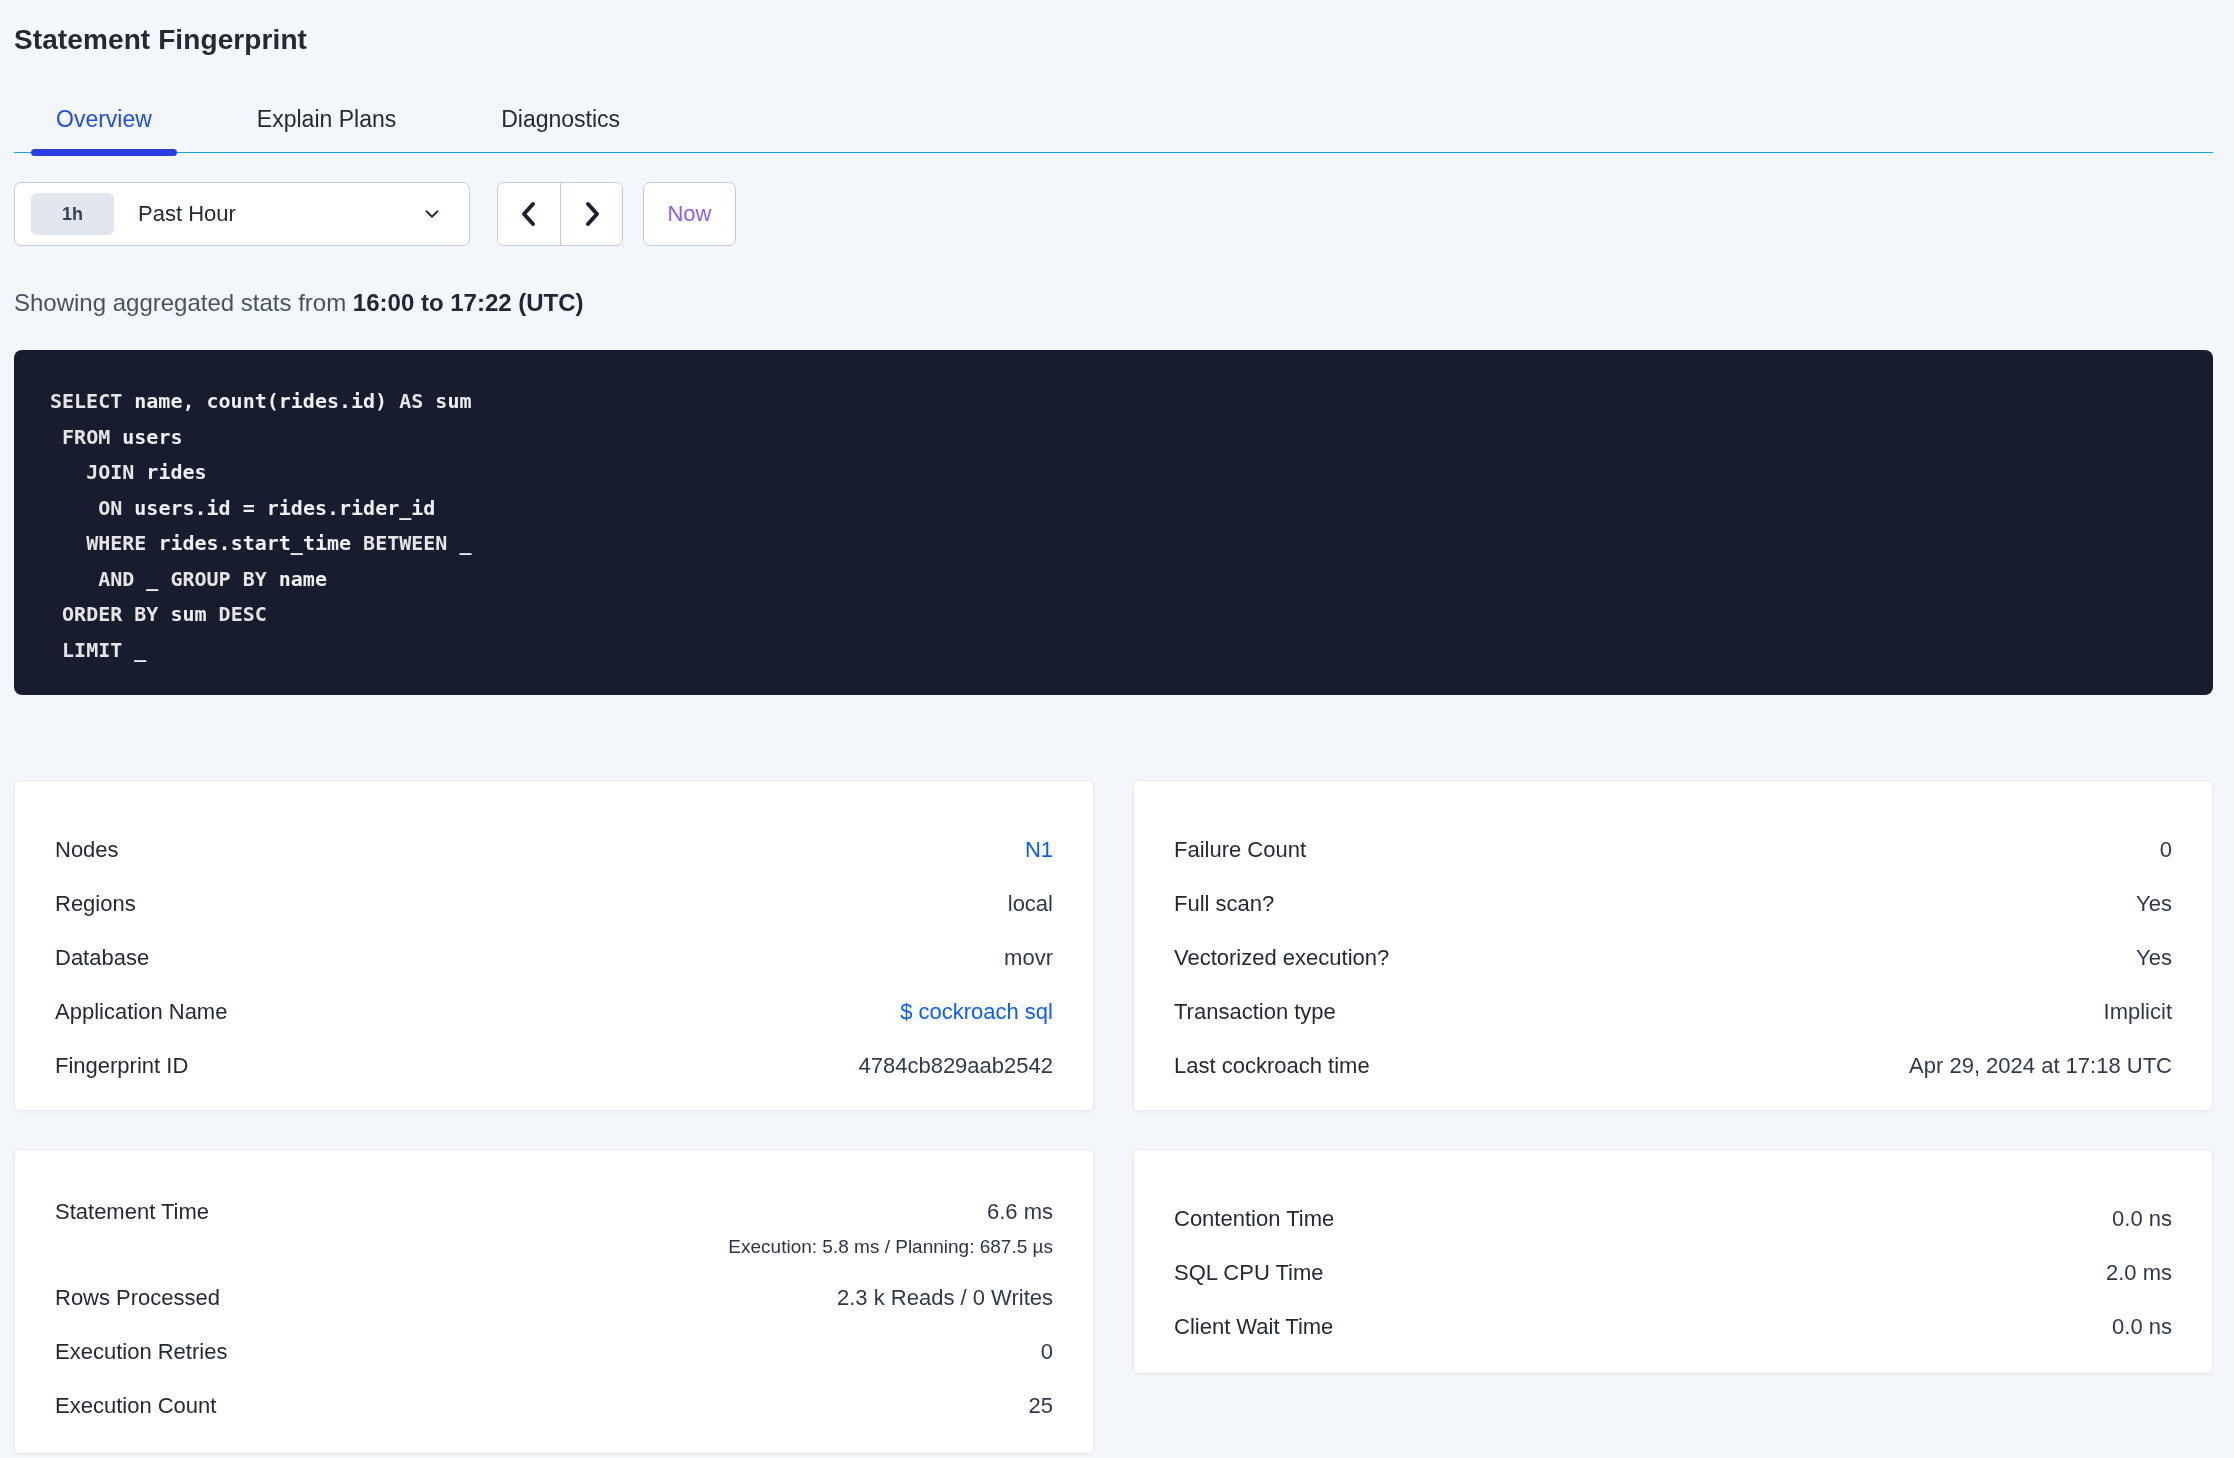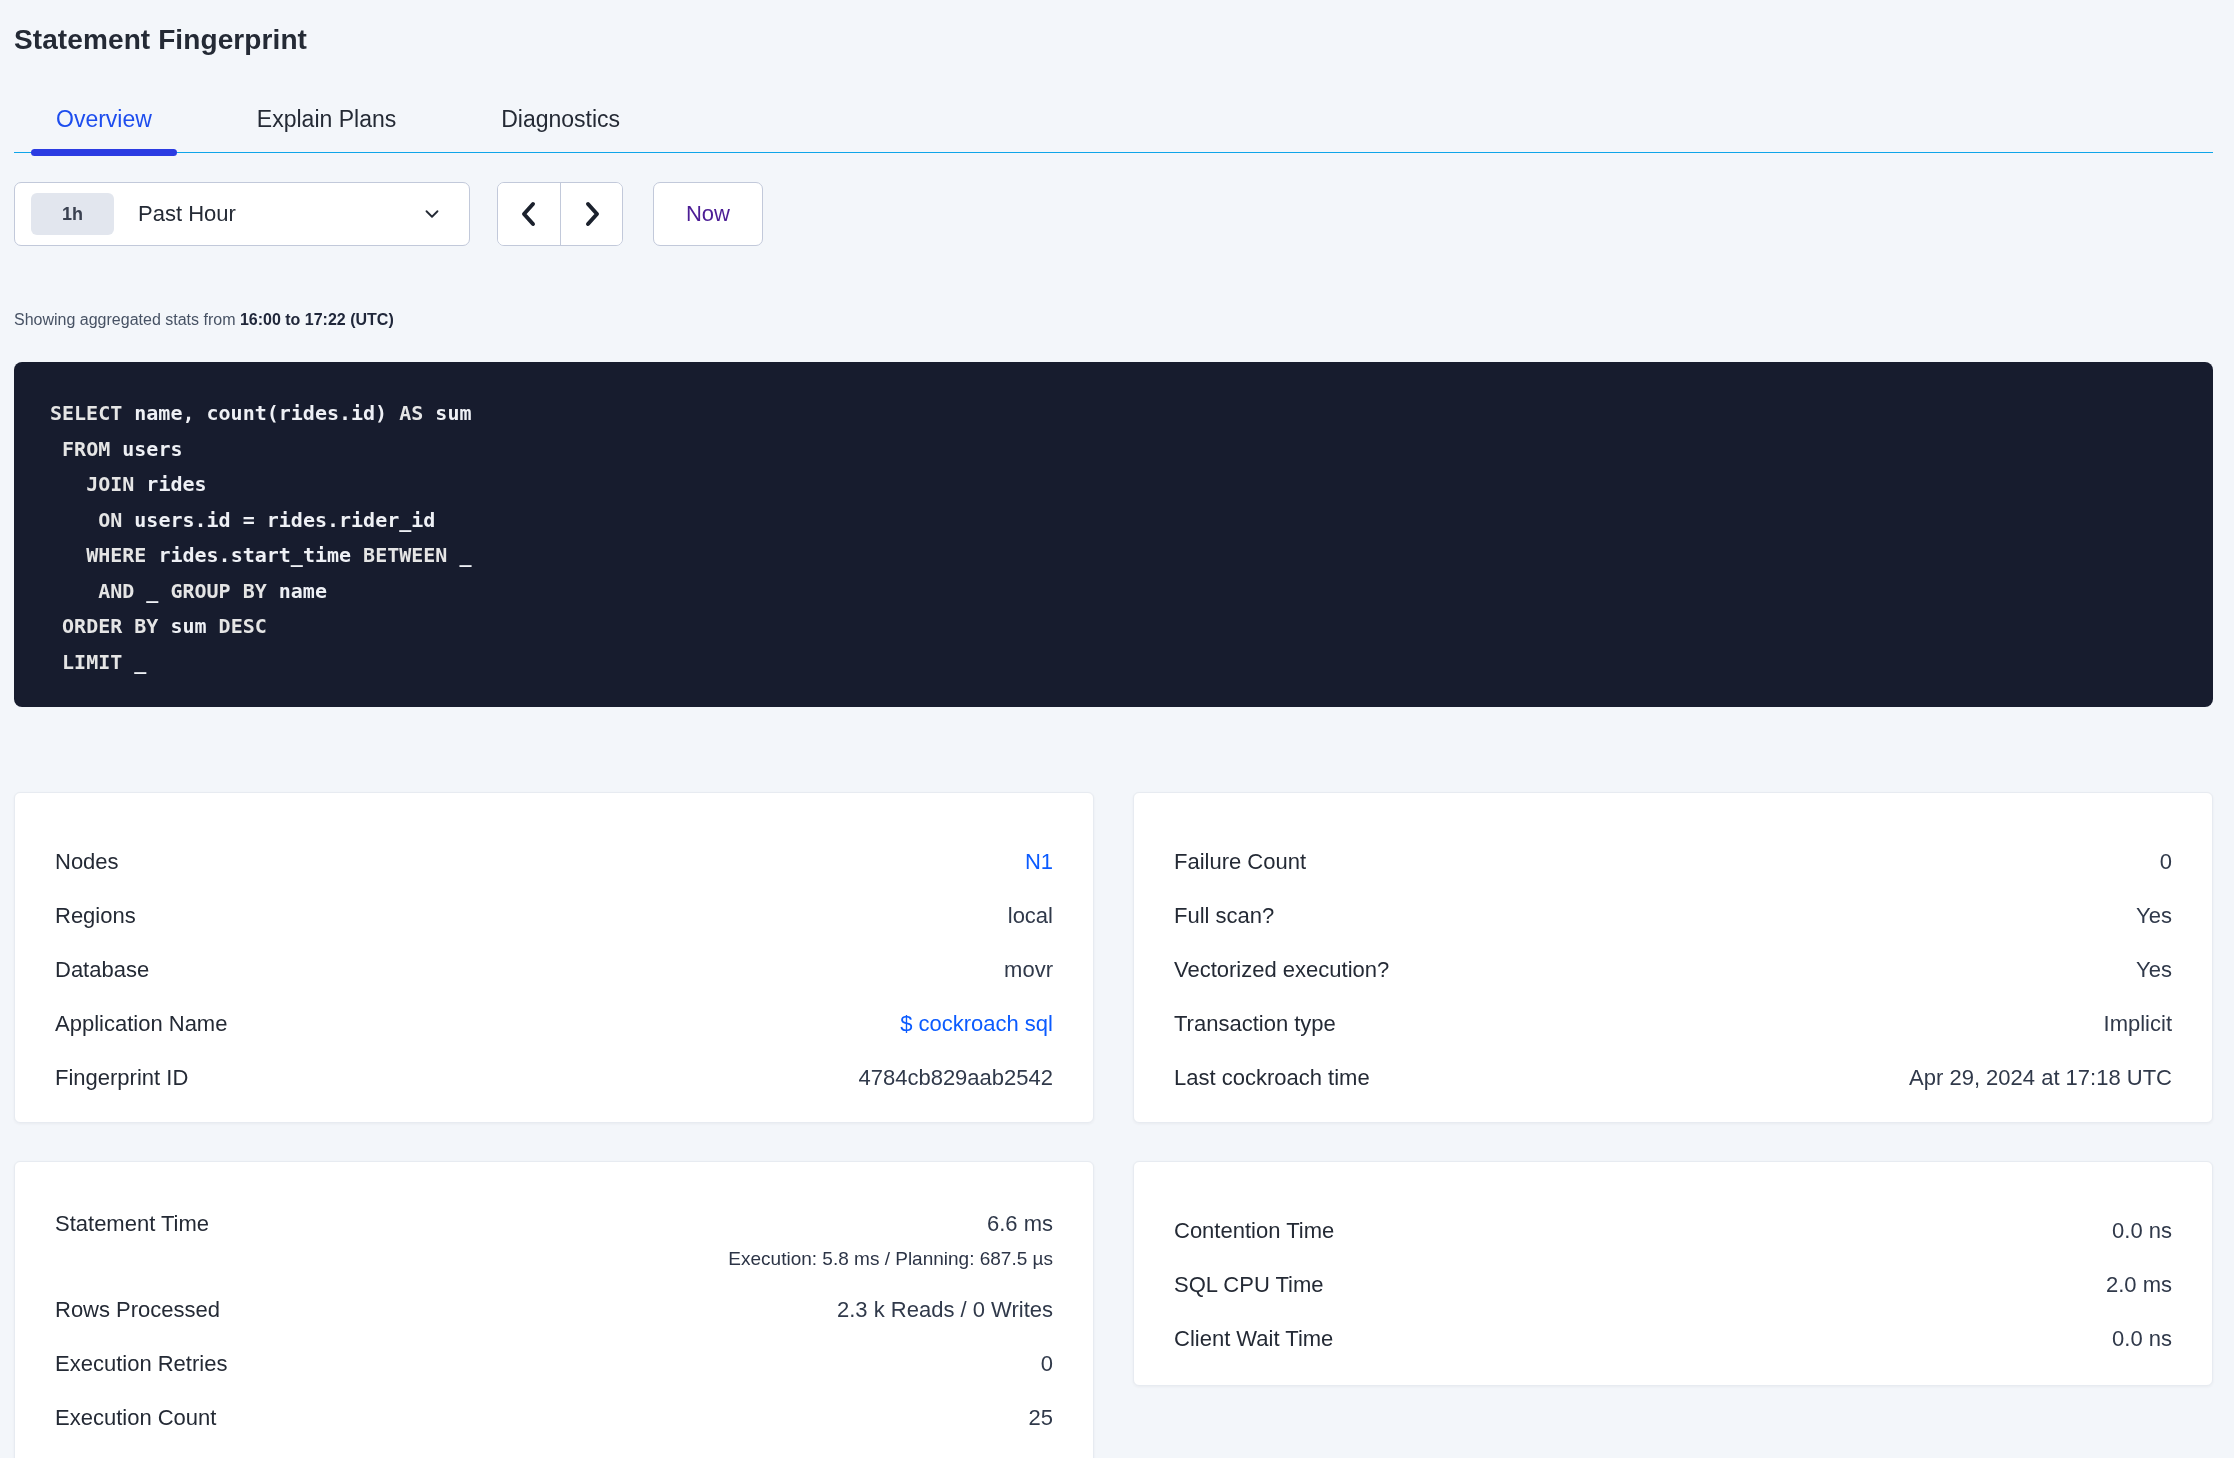--- a/index.html
+++ b/index.html
@@ -72,32 +72,32 @@
     height: 64px;
   }
   .range-btn {
     width: 62px; height: 100%;
     background: #fff; border: none;
     display: flex; align-items: center; justify-content: center;
     cursor: pointer;
   }
   .range-btn + .range-btn { border-left: 1px solid #c2c9da; }
   .now-btn {
-    margin-left: 30px;
-    width: 110px; height: 64px;
+    margin-left: 20px;
+    width: 93px; height: 64px;
     background: #fff;
     border: 1px solid #c2c9da;
     border-radius: 7px;
     font-family: inherit;
-    font-size: 22px; color: #4c1d95;
-    cursor: pointer;
-  }
-
-  
-  .stats-line { margin-top: 65px; font-size: 16px; color: #475264; }
+    font-size: 22px; color: #8b5cf6;
+    cursor: pointer;
+  }
+
+  
+  .stats-line { margin-top: 43px; font-size: 24px; color: #475264; }
   .stats-line strong { color: #20273a; font-weight: 700; }
 
   
   .sql-box {
     margin-top: 33px;
     background: #171c2e;
     border-radius: 8px;
     padding: 34px 32px 27px 36px;
     font-family: "DejaVu Sans Mono", "Liberation Mono", monospace;
     font-size: 20px;

